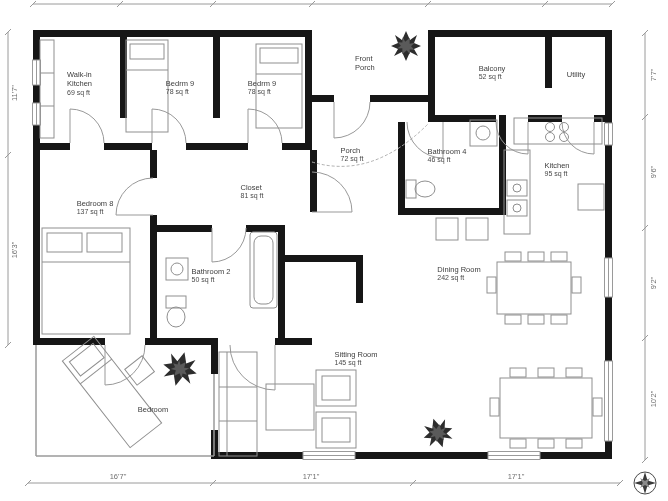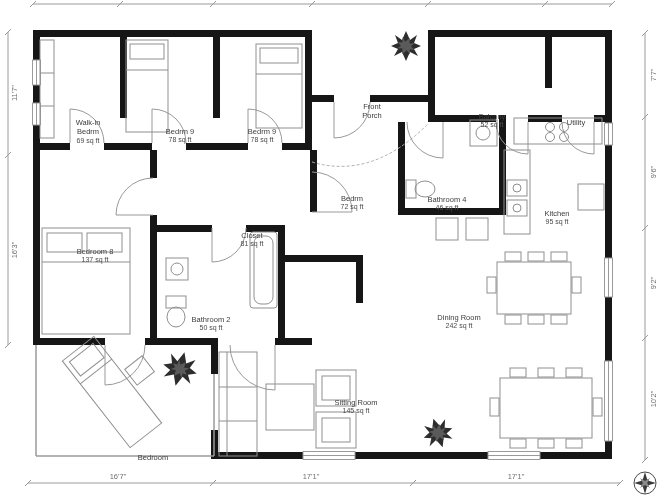--- a/index.html
+++ b/index.html
@@ -1,21 +1,21 @@
 <!DOCTYPE html>
 <html><head>
 <meta charset="utf-8">
 <title>Floor Plan</title>
 <style>
   html,body{margin:0;padding:0;background:#fff;}
   .canvas{position:relative;width:668px;height:501px;background:#ffffff;
           font-family:"Liberation Sans",sans-serif;overflow:hidden;}
   .canvas svg{position:absolute;left:0;top:0;}
-  .room-label{position:absolute;transform:translate(-50%,-50%);text-align:center;
-              color:#3c3c3c;line-height:1.25;white-space:nowrap;z-index:5;margin-top:48px;}
+  .room-label{position:absolute;transform:translate(-50%,-50%);text-align:left;
+              color:#3c3c3c;line-height:1.25;white-space:nowrap;z-index:5;}
   .room-label .rname{display:block;font-size:7.5px;}
   .room-label .rarea{display:block;font-size:7px;color:#4a4a4a;}
   .room-label.wrap{white-space:normal;width:42px;}
   .dim{position:absolute;font-size:7.5px;color:#6f6f6f;z-index:5;}
   .dim.h{transform:translate(-50%,-50%);}
   .dim.v{transform:translate(-50%,-50%) rotate(-90deg);}
 </style>
 </head>
 <body>
 
@@ -289,21 +289,21 @@
 
   <g transform="translate(645,483)">
     <circle r="11" fill="none" stroke="#4a4a4a" stroke-width="1"></circle>
     <circle r="4" fill="none" stroke="#4a4a4a" stroke-width="0.8"></circle>
     <path d="M0,-11 L2.5,-2.5 L11,0 L2.5,2.5 L0,11 L-2.5,2.5 L-11,0 L-2.5,-2.5 Z" fill="#3a3a3a"></path>
     <path d="M0,-7 L1.5,-1.5 L7,0 L1.5,1.5 L0,7 L-1.5,1.5 L-7,0 L-1.5,-1.5 Z" fill="#8a8a8a" transform="rotate(45)"></path>
   </g>
 </svg>
 
 <div class="room-label wrap" style="left:88px;top:84px">
-  <span class="rname">Walk-in Bedrm</span>
+  <span class="rname">Walk-in Kitchen</span>
   <span class="rarea">69 sq ft</span>
 </div>
 <div class="room-label" style="left:180px;top:88px">
   <span class="rname">Bedrm 9</span>
   <span class="rarea">78 sq ft</span>
 </div>
 <div class="room-label" style="left:262px;top:88px">
   <span class="rname">Bedrm 9</span>
   <span class="rarea">78 sq ft</span>
 </div>
@@ -311,21 +311,21 @@
   <span class="rname">Front Porch</span>
 </div>
 <div class="room-label" style="left:492px;top:73px">
   <span class="rname">Balcony</span>
   <span class="rarea">52 sq ft</span>
 </div>
 <div class="room-label" style="left:576px;top:75px">
   <span class="rname">Utility</span>
 </div>
 <div class="room-label" style="left:352px;top:155px">
-  <span class="rname">Bedrm</span>
+  <span class="rname">Porch</span>
   <span class="rarea">72 sq ft</span>
 </div>
 <div class="room-label" style="left:447px;top:156px">
   <span class="rname">Bathroom 4</span>
   <span class="rarea">46 sq ft</span>
 </div>
 <div class="room-label" style="left:557px;top:170px">
   <span class="rname">Kitchen</span>
   <span class="rarea">95 sq ft</span>
 </div>

